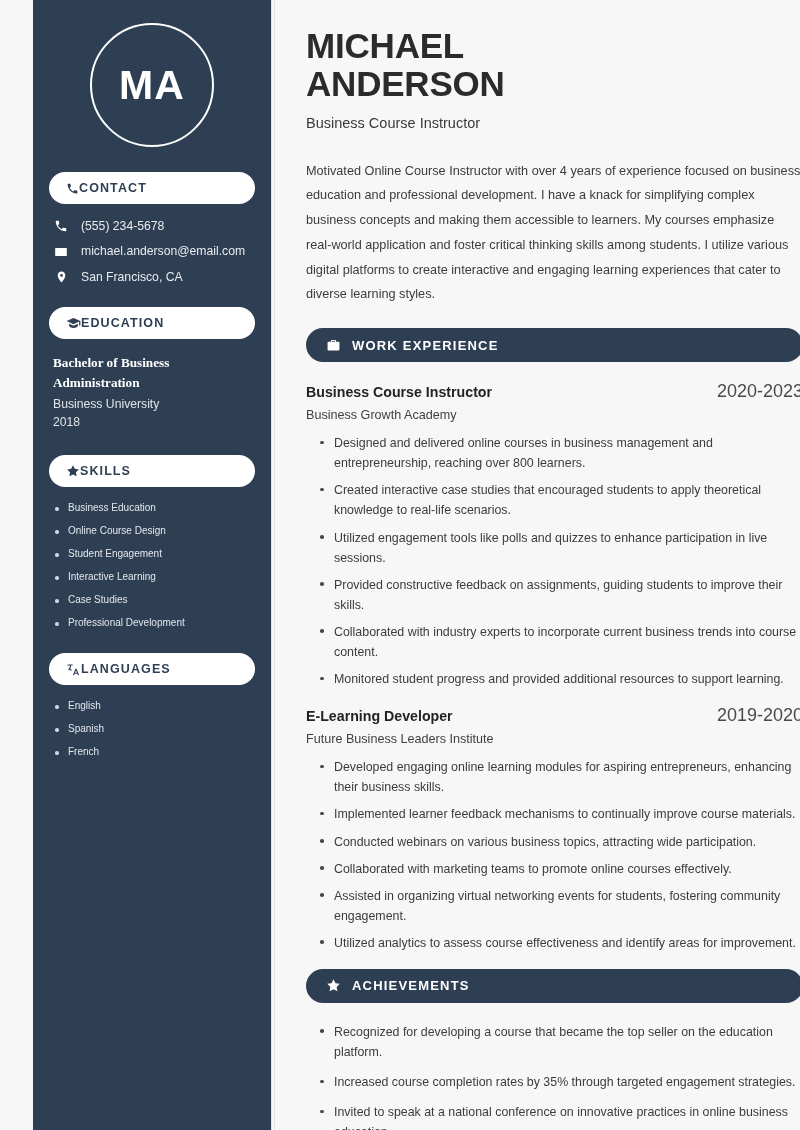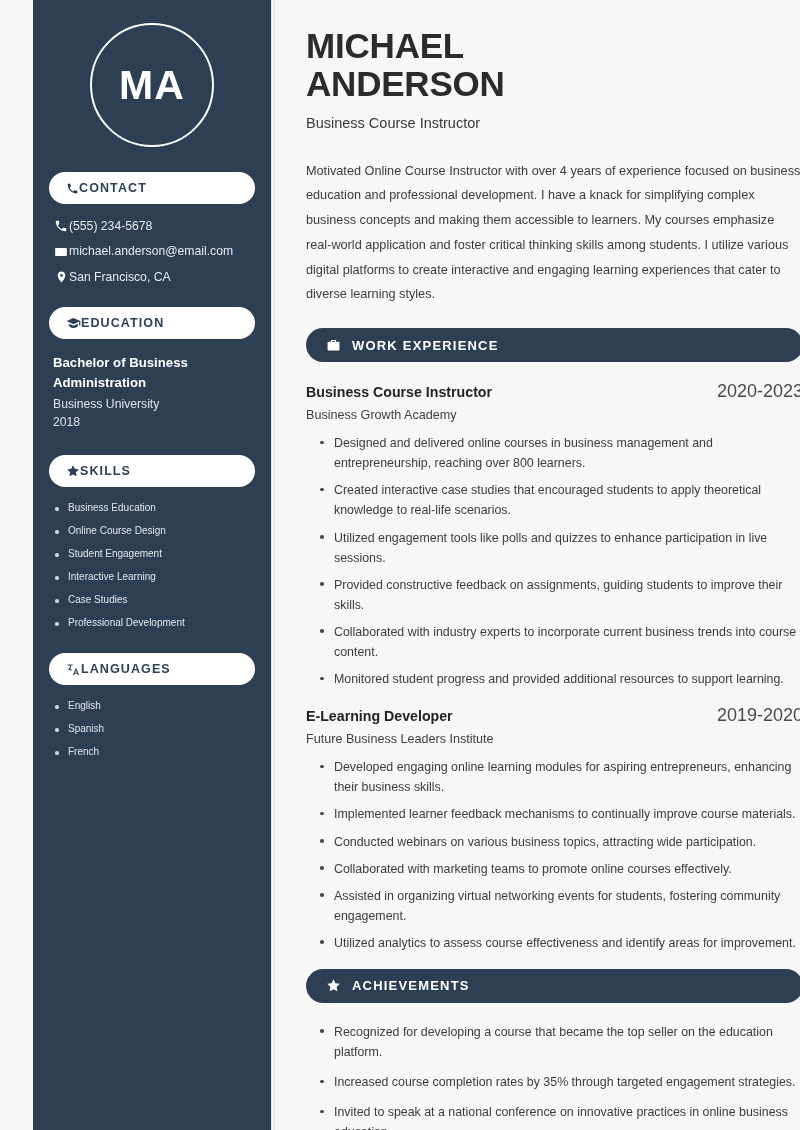--- a/index.html
+++ b/index.html
@@ -71,20 +71,21 @@
     text-transform: uppercase;
     line-height: 1;
   }
   .pill .ico { display: flex; align-items: center; }
   .pill .ico svg { display: block; }
 
   .contact-list { margin-bottom: 22px; }
   .contact-row {
     display: flex;
     align-items: center;
+    gap: 12px;
     margin-bottom: 9px;
     padding-left: 4px;
   }
   .contact-row .ico {
     width: 16px;
     display: flex;
     justify-content: center;
     align-items: center;
     flex: 0 0 16px;
   }
@@ -95,20 +96,21 @@
     word-break: break-word;
   }
 
   .edu-block { padding-left: 4px; margin-bottom: 24px; }
   .edu-degree {
     font-size: 13.2px;
     font-weight: 700;
     color: #ffffff;
     line-height: 1.45;
     margin-bottom: 3px;
+    font-family: Liberation Serif, serif;
   }
   .edu-school {
     font-size: 12.2px;
     color: #dfe4ea;
     line-height: 1.5;
   }
   .edu-year {
     font-size: 12.2px;
     color: #dfe4ea;
     line-height: 1.5;

